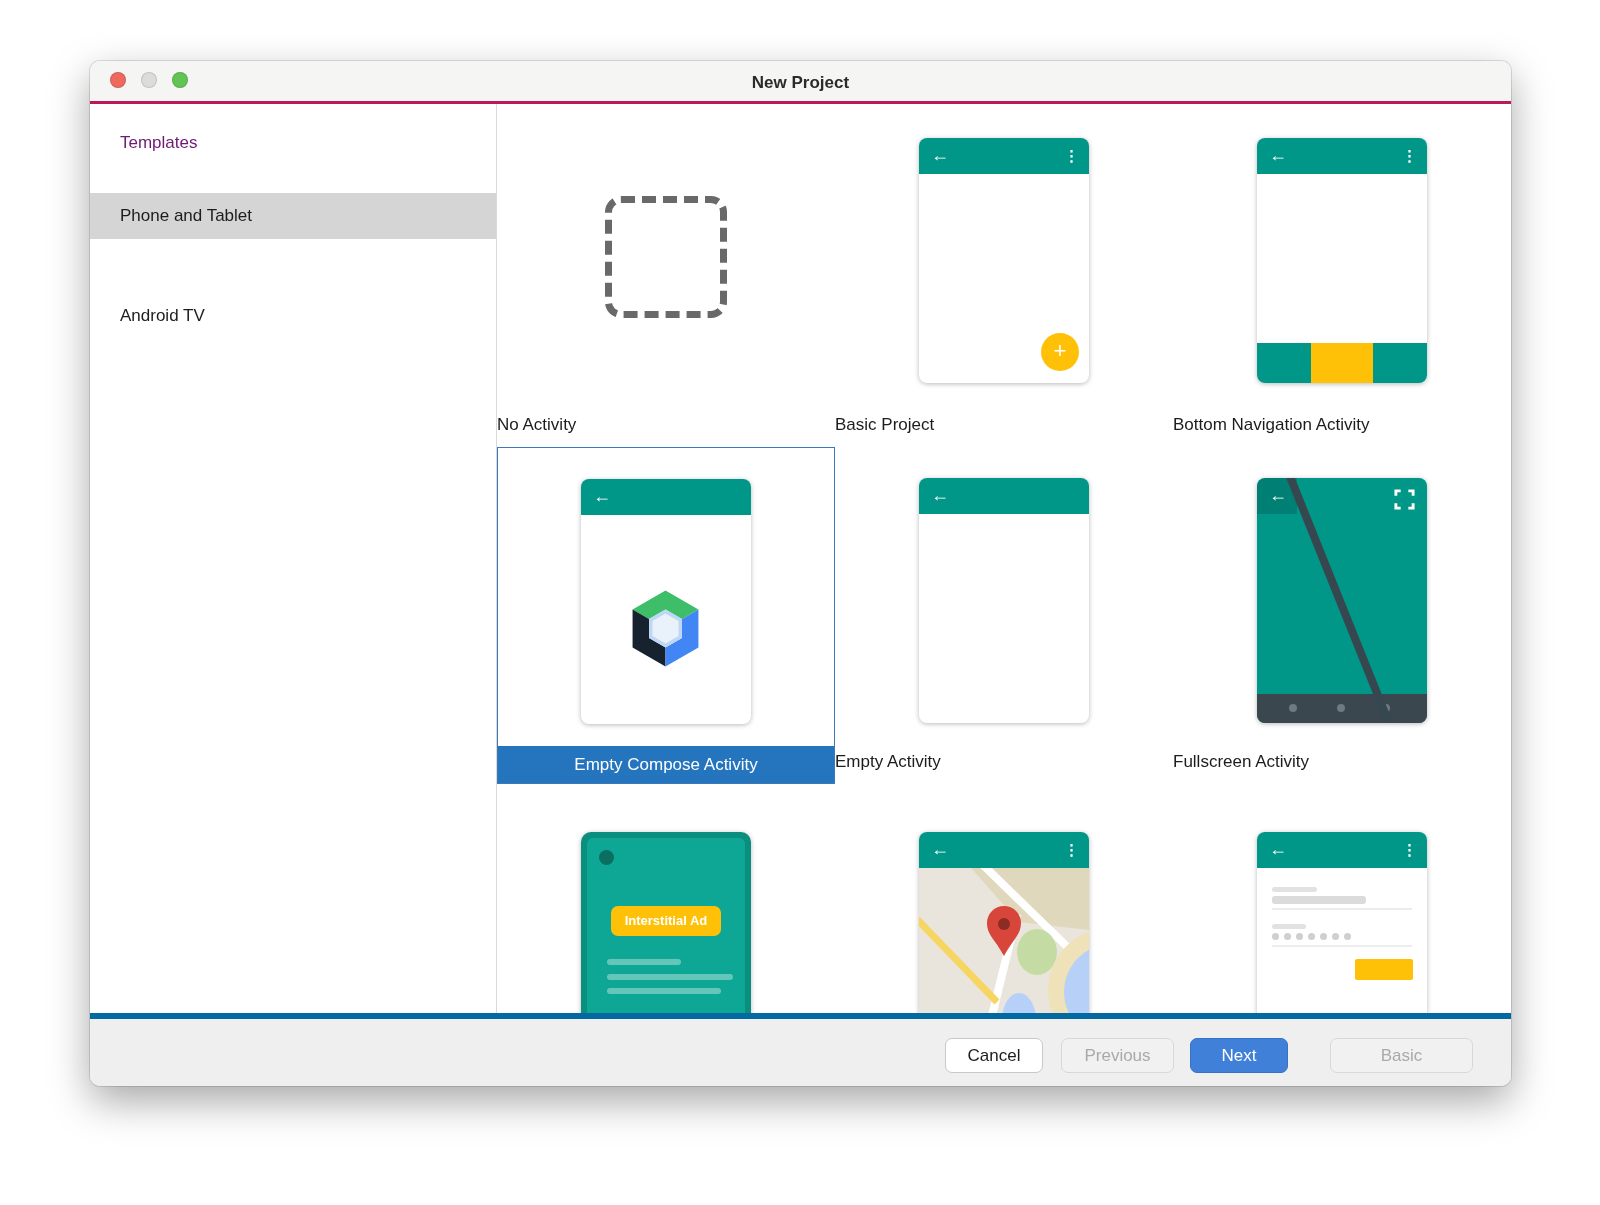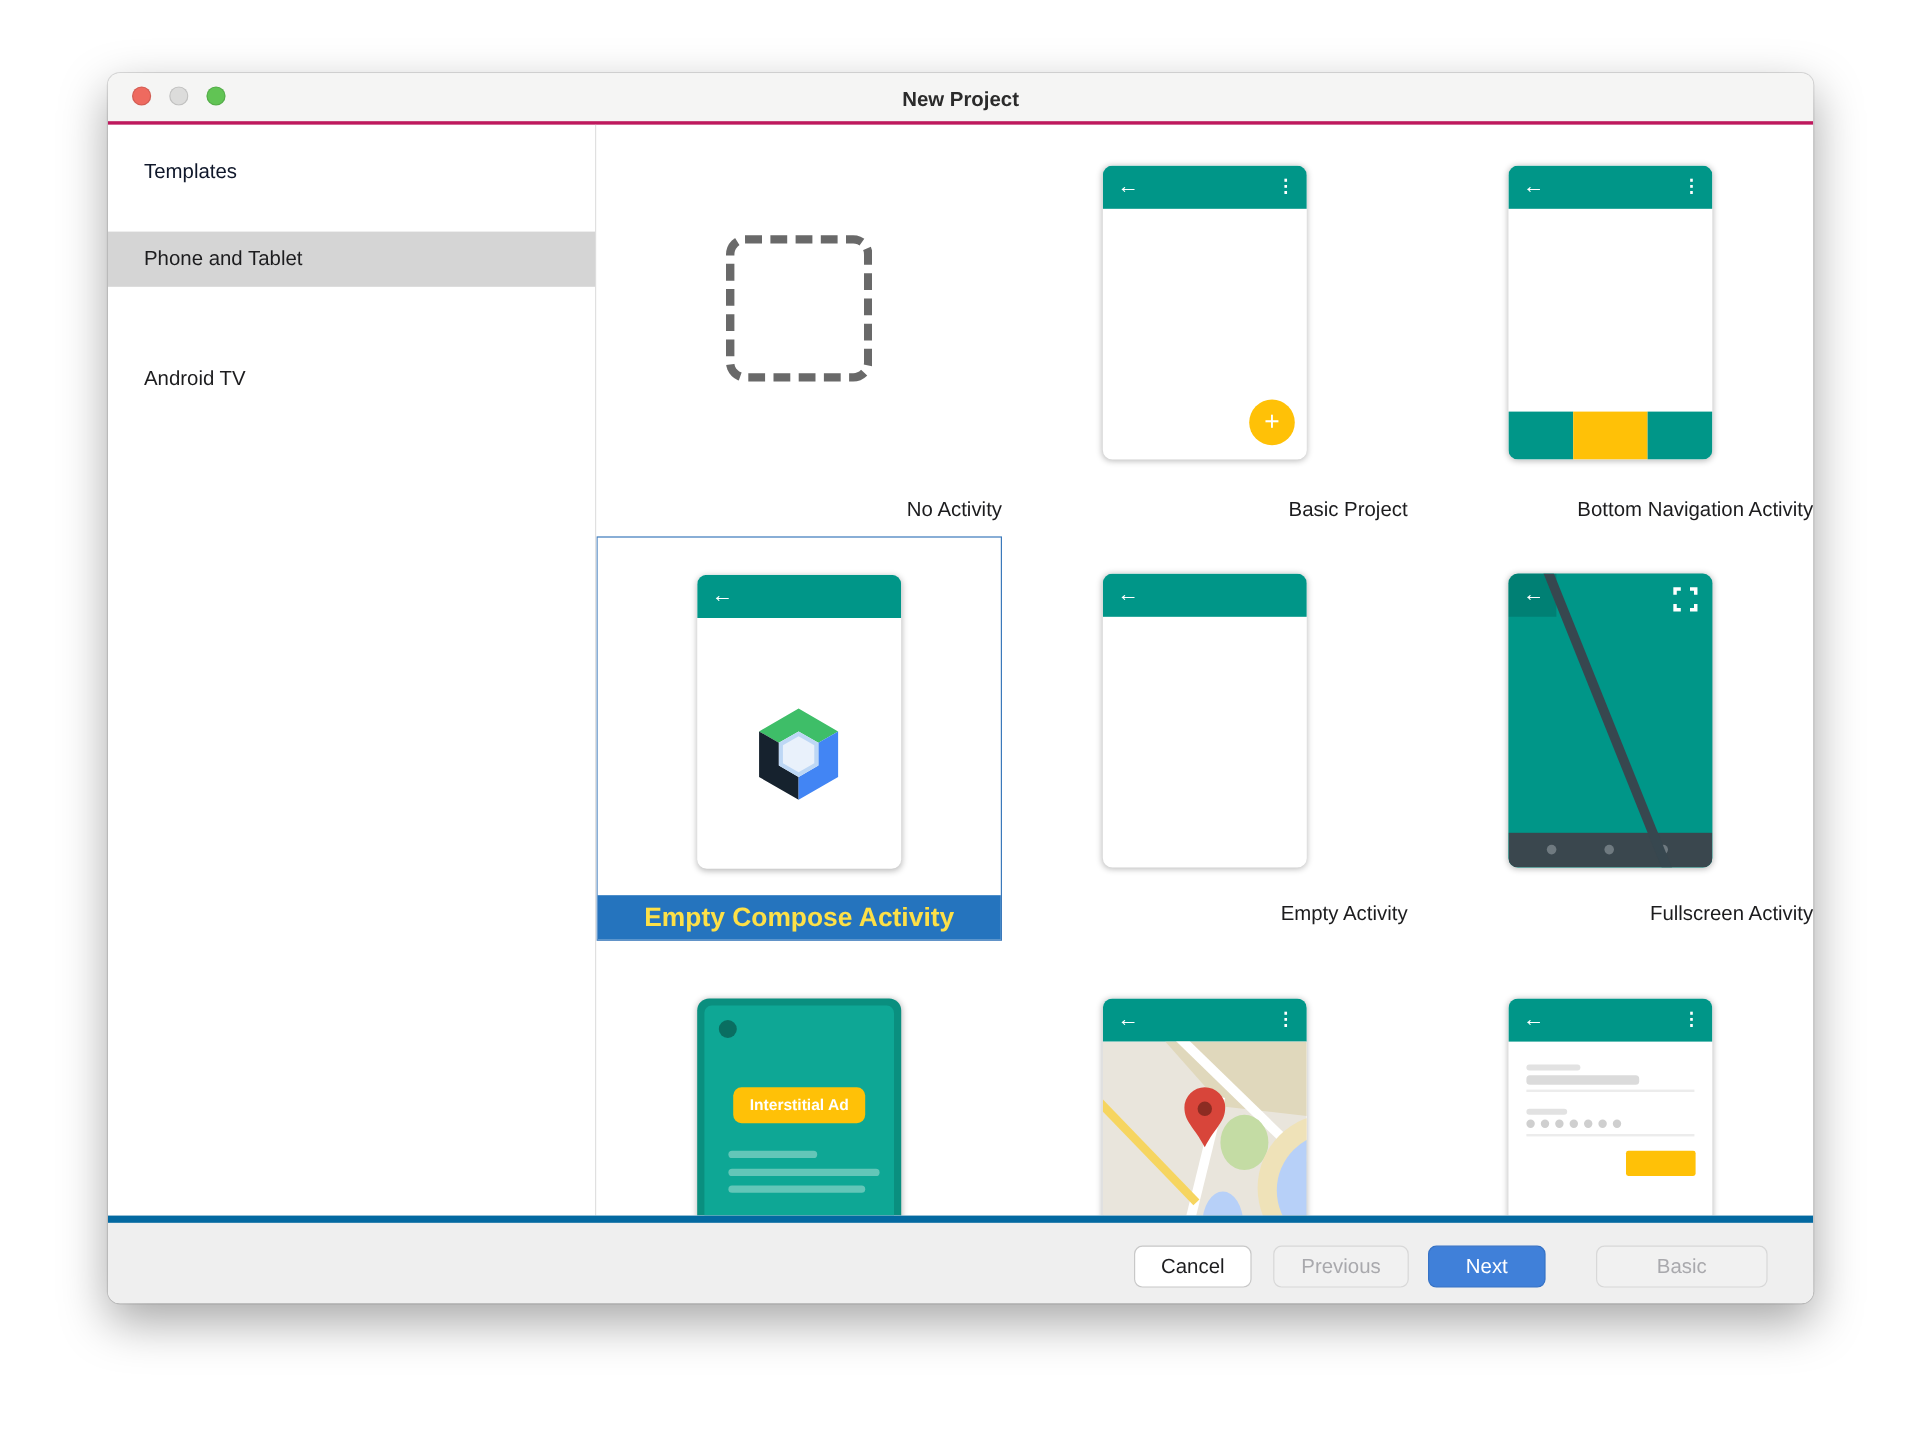--- a/index.html
+++ b/index.html
@@ -16,37 +16,37 @@
     background:#f5f5f4; border-bottom:3px solid #be185d; }
   .title { position:absolute; left:0; top:0; width:100%; height:43px; line-height:43px;
     text-align:center; font-size:17px; font-weight:bold; color:#2b2b2b; }
   .lights { position:absolute; left:20px; top:11px; display:flex; gap:15px; }
   .light { width:16px; height:16px; border-radius:50%; box-shadow:inset 0 0 0 1px rgba(0,0,0,0.12); }
   .light.red{ background:#ee6a5f; } .light.gray{ background:#dcdcdb; } .light.green{ background:#61c454; }
 
   
   .sidebar { position:absolute; left:0; top:43px; width:407px; height:909px;
     background:#ffffff; border-right:1px solid #d9d9d9; }
-  .sb-header { position:absolute; left:30px; top:29px; font-size:17px; color:#0f172a; }
+  .sb-header { position:absolute; left:30px; top:29px; font-size:17px; color:#701a75; }
   .sb-item { position:absolute; left:0; width:100%; height:46px; line-height:46px;
     padding-left:30px; font-size:17px; color:#1d1d1f; cursor:default; }
   .sb-item.sel { background:#d5d5d5; }
 
   
   .grid { position:absolute; left:407px; top:43px; width:1014px; height:909px;
     background:#ffffff; overflow:hidden; }
   .cell { position:absolute; width:338px; height:337px; }
   .cell.r0 { top:0; height:343px; } .cell.r1 { top:343px; } .cell.r2 { top:680px; height:400px; }
   .cell.c0 { left:0; } .cell.c1 { left:338px; } .cell.c2 { left:676px; }
   .cell.sel { border:1px solid #3b79bb; }
-  .cell-label { position:absolute; top:311px; width:100%; text-align:right;
+  .cell-label { position:absolute; top:311px; width:100%; text-align:left;
     font-size:17px; color:#1c1c1e; }
   .cell.r1 .cell-label { top:305px; }
   .sel-bar { position:absolute; left:0; bottom:0; width:100%; height:37px; background:#2574be;
-    color:#fde047; font-weight:bold; font-size:22px; text-align:center; line-height:37px; }
+    color:#ffffff; font-weight:normal; font-size:17px; text-align:center; line-height:37px; }
 
   
   .phone { position:absolute; left:50%; transform:translateX(-50%); width:170px; height:245px;
     background:#ffffff; border-radius:8px; box-shadow:0 1px 5px rgba(0,0,0,0.28); overflow:hidden; }
   .r0 .phone { top:34px; } .r1 .phone { top:31px; } .r2 .phone { top:48px; }
   .appbar { position:relative; width:100%; height:36px; background:#009688; }
   .back { position:absolute; left:12px; top:0; height:36px; line-height:35px;
     color:#ffffff; font-size:18px; }
   .kebab { position:absolute; right:10px; top:0; height:36px; line-height:35px;
     color:#ffffff; font-size:15px; font-weight:bold; }

